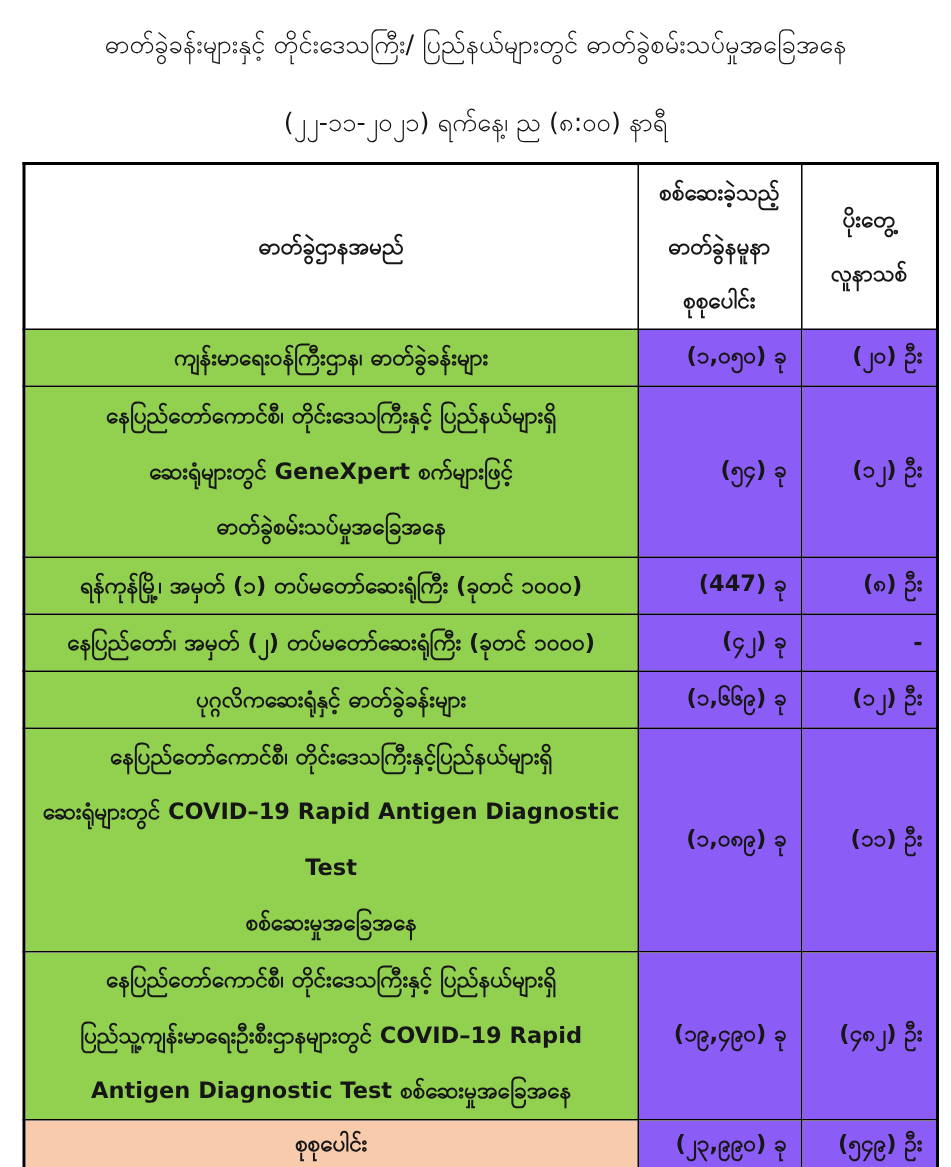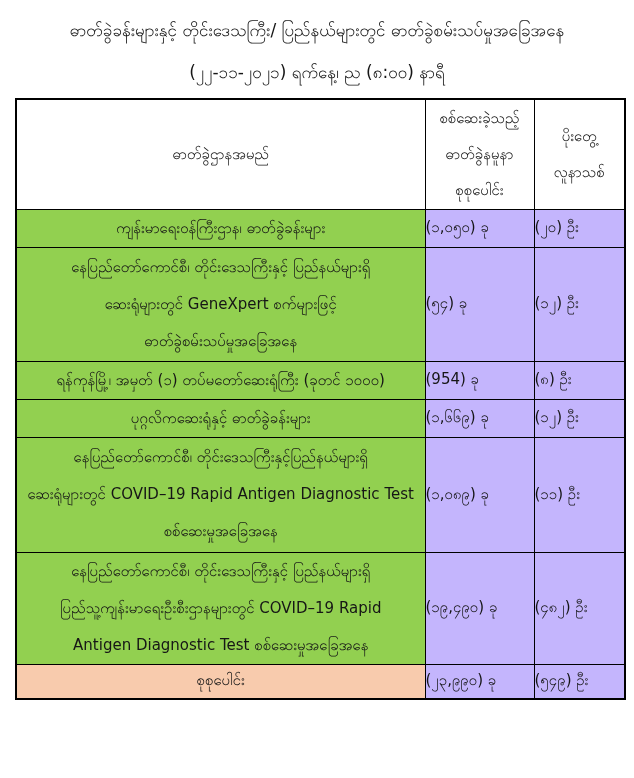--- a/index.html
+++ b/index.html
@@ -4,43 +4,43 @@
 <style>
   * { margin:0; padding:0; box-sizing:border-box; }
   html,body { background:#ffffff; }
   body {
     width:634px; height:778px; overflow:hidden;
     font-family:"DejaVu Sans","Liberation Sans",sans-serif;
     color:#161616;
   }
   .title-block { text-align:center; font-weight:400; }
   .title-line1 { padding-top:16px; font-size:17px; line-height:28px; }
-  .title-line2 { margin-top:14px; font-size:17px; line-height:28px; }
+  .title-line2 { margin-top:24px; font-size:17px; line-height:28px; }
 
   table.report {
     border-collapse:collapse; table-layout:fixed;
     width:609px; margin-left:15px; margin-top:12px;
     border:2px solid #000;
   }
   table.report td {
     border:1px solid #000;
-    font-size:15px; font-weight:400;
+    font-size:15px; font-weight:700;
     vertical-align:middle;
     overflow:hidden;
   }
   td.hdr {
     background:#ffffff; text-align:center;
     white-space:pre-line; line-height:36px; font-size:16px;
   }
   td.name {
     background:#92D050; text-align:center;
     white-space:pre-line; line-height:37px;
     padding:0 6px;
   }
-  td.num { background:#c4b5fd; padding-right:9px; }
+  td.num { background:#8b5cf6; text-align:right; padding-right:9px; }
   td.total-label { background:#F8CBAD; text-align:center; font-size:16px; }
 </style>
 </head>
 <body>
 
 <div class="title-block">
   <div class="title-line1">ဓာတ်ခွဲခန်းများနှင့် တိုင်းဒေသကြီး/ ပြည်နယ်များတွင် ဓာတ်ခွဲစမ်းသပ်မှုအခြေအနေ</div>
   <div class="title-line2">(၂၂-၁၁-၂၀၂၁) ရက်နေ့၊ ည (၈:၀၀) နာရီ</div>
 </div>
 
@@ -69,24 +69,29 @@
     <tr style="height:114px">
       <td class="name">နေပြည်တော်ကောင်စီ၊ တိုင်းဒေသကြီးနှင့် ပြည်နယ်များရှိ
 ဆေးရုံများတွင် GeneXpert စက်များဖြင့်
 ဓာတ်ခွဲစမ်းသပ်မှုအခြေအနေ</td>
       <td class="num">(၅၄) ခု</td>
       <td class="num">(၁၂) ဦး</td>
     </tr>
 
     <tr style="height:38px">
       <td class="name">ရန်ကုန်မြို့၊ အမှတ် (၁) တပ်မတော်ဆေးရုံကြီး (ခုတင် ၁၀၀၀)</td>
-      <td class="num">(954) ခု</td>
+      <td class="num">(447) ခု</td>
       <td class="num">(၈) ဦး</td>
     </tr>
 
+    <tr style="height:38px">
+      <td class="name">နေပြည်တော်၊ အမှတ် (၂) တပ်မတော်ဆေးရုံကြီး (ခုတင် ၁၀၀၀)</td>
+      <td class="num">(၄၂) ခု</td>
+      <td class="num">-</td>
+    </tr>
 
 
     <tr style="height:36px">
       <td class="name">ပုဂ္ဂလိကဆေးရုံနှင့် ဓာတ်ခွဲခန်းများ</td>
       <td class="num">(၁,၆၆၉) ခု</td>
       <td class="num">(၁၂) ဦး</td>
     </tr>
 
     <tr style="height:115px">
       <td class="name">နေပြည်တော်ကောင်စီ၊ တိုင်းဒေသကြီးနှင့်ပြည်နယ်များရှိ

